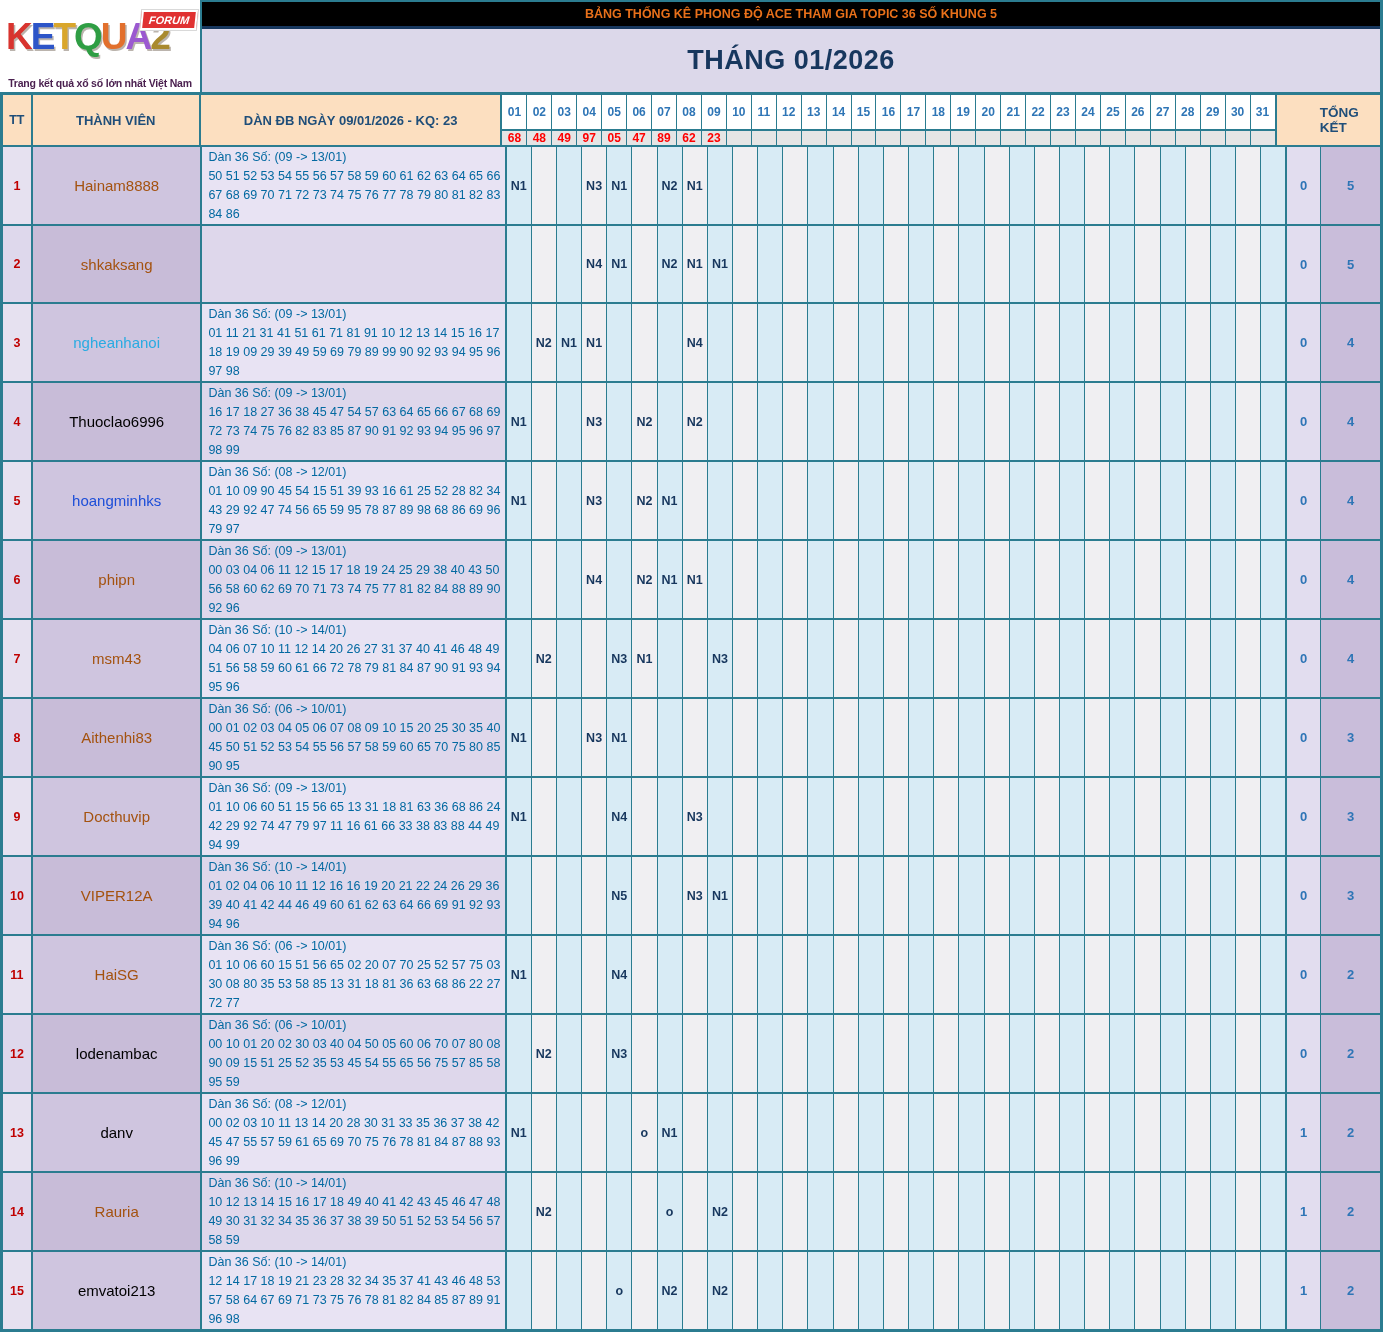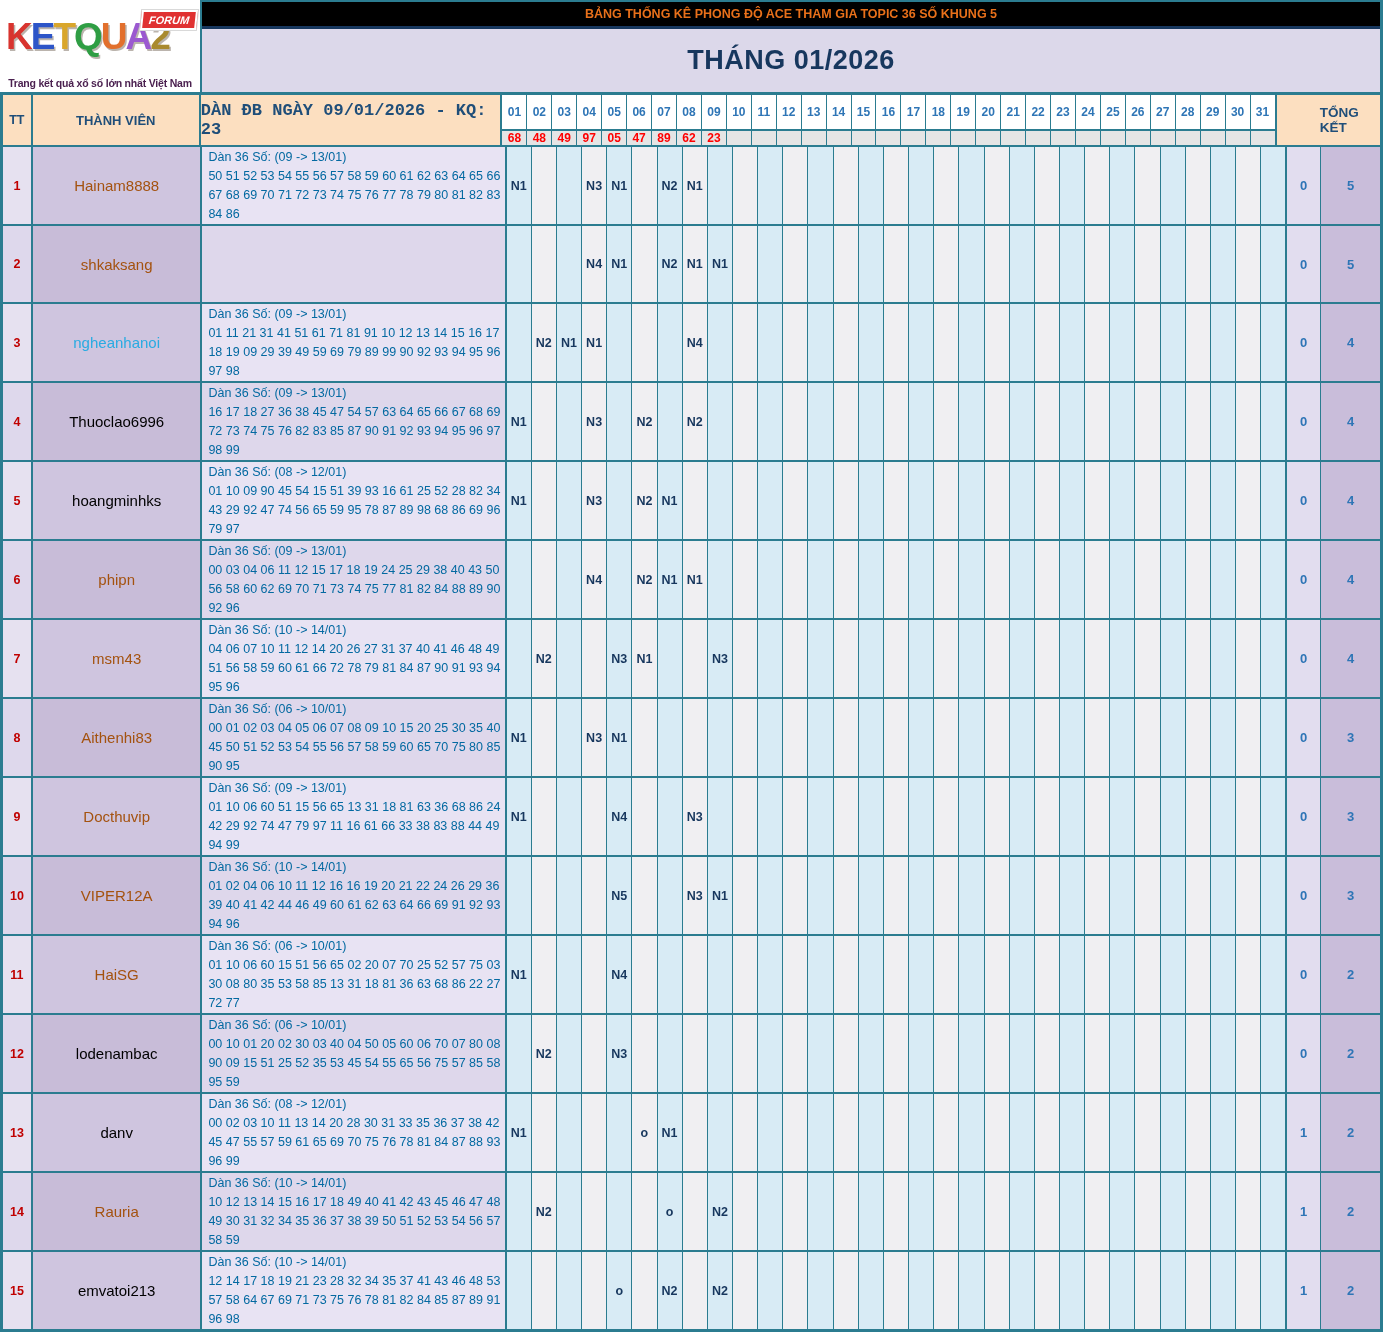--- a/index.html
+++ b/index.html
@@ -41,21 +41,21 @@
   .c-member{ width:170px; border-right:2px solid #2b7c90; display:flex; align-items:center; justify-content:center; }
   .c-dan   { width:305px; border-right:2px solid #2b7c90; }
   .c-days  { width:783px; border-right:2px solid #2b7c90; display:flex; }
   .c-sum1  { width:34px;  border-right:1px solid #2b7c90; display:flex; align-items:center; justify-content:center; }
   .c-sum2  { width:59px;  display:flex; align-items:center; justify-content:center; }
   
   .hdr { flex:0 0 43px; border-bottom:2px solid #2b7c90; }
   .hdr .peach { background:#fcdfc0; color:#1f4e79; font-weight:bold; }
   .hdr .c-tt { font-size:12.5px; }
   .hdr .c-member { font-size:13px; }
-  .hdr .c-dan { display:flex; align-items:center; justify-content:center; font-size:17px;font-family:Liberation Mono, monospace; }
+  .hdr .c-dan { display:flex; align-items:center; justify-content:center; font-size:13px; }
   .hdr .c-days { flex-direction:column; }
   .hdr-day-numbers { height:36px; display:flex; background:#ffffff; border-bottom:2px solid #2b7c90; }
   .hdr-day-values  { flex:1; display:flex; background:#e5e5e5; }
   .hdr-daycell { flex:1; border-right:1px solid #2b7c90; display:flex; align-items:center; justify-content:center;
     font-weight:bold; font-size:12px; }
   .hdr-daycell:last-child { border-right:none; }
   .hdr-day-numbers .hdr-daycell { color:#2e75b6; }
   .hdr-day-values  .hdr-daycell { color:#ff0000; }
   .hdr-sum { width:104px; display:flex; align-items:center; justify-content:center; background:#fcdfc0;
     color:#1f4e79; font-weight:bold; font-size:13.5px;padding-left:43px; }
@@ -337,21 +337,21 @@
             <div class="daycell dg"></div>
             <div class="daycell db"></div>
             <div class="daycell dg"></div>
             <div class="daycell db"></div>
           </div>
           <div class="c c-sum1">0</div>
           <div class="c c-sum2">4</div>
         </div>
         <div class="row">
           <div class="c c-tt">5</div>
-          <div class="c c-member" style="color: #000000;">hoangminhks</div>
+          <div class="c c-member" style="color: #1d4ed8;">hoangminhks</div>
           <div class="c c-dan">
             <div class="dan-title">Dàn 36 Số: (08 -&gt; 12/01)</div>
             <div class="dan-nums">01 10 09 90 45 54 15 51 39 93 16 61 25 52 28 82 34 43 29 92 47 74 56 65 59 95 78 87 89 98 68 86 69 96 79 97</div>
           </div>
           <div class="c c-days">
             <div class="daycell db">N1</div>
             <div class="daycell dg"></div>
             <div class="daycell db"></div>
             <div class="daycell dg">N3</div>
             <div class="daycell db"></div>

